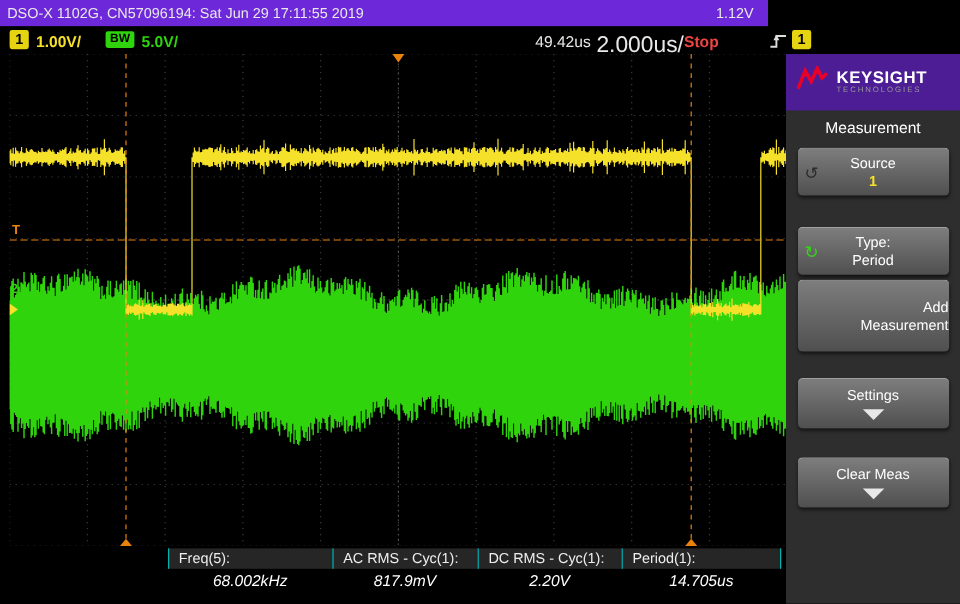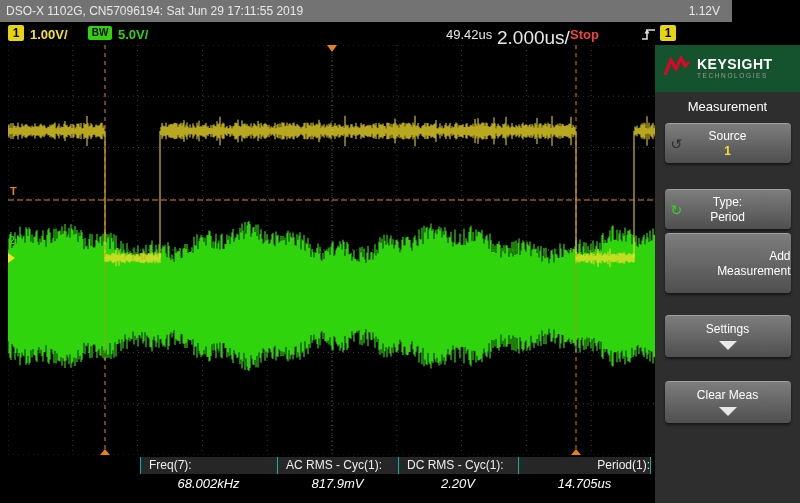--- a/index.html
+++ b/index.html
@@ -1,61 +1,61 @@
 <!DOCTYPE html>
 <html><head>
 <meta charset="utf-8">
 <style>
   html,body{margin:0;padding:0;}
   body{
     width:800px;height:503px;background:#000;position:relative;overflow:hidden;
     font-family:"Liberation Sans",sans-serif;-webkit-font-smoothing:antialiased;
   }
   
-  .titlebar{position:absolute;left:0;top:0;width:732px;height:22px;background:#737373;}
+  .titlebar{position:absolute;left:0;top:0;width:640px;height:22px;background:#6d28d9;}
   .titlebar .model{position:absolute;left:6px;top:4px;color:#e8e8e8;font-size:12px;white-space:nowrap;}
   .titlebar .trig-level{position:absolute;right:12px;top:4px;color:#e8e8e8;font-size:12px;}
   
   .statusbar{position:absolute;left:0;top:22px;width:800px;height:23px;background:#000;}
   .badge{display:inline-block;text-align:center;font-weight:bold;border-radius:2px;}
   .ch1-badge{position:absolute;left:8px;top:3px;width:16px;height:16px;line-height:16px;background:#e6d411;color:#000;font-size:12px;}
   .ch1-scale{position:absolute;left:30px;top:5px;color:#f5e02a;font-size:13px;font-weight:bold;}
   .bw-badge{position:absolute;left:88px;top:4px;width:24px;height:14px;line-height:14px;background:#2fd40c;color:#000;font-size:10px;}
   .ch2-scale{position:absolute;left:118px;top:5px;color:#2fd40c;font-size:13px;font-weight:bold;}
   .delay-readout{position:absolute;left:446px;top:5px;color:#e8e8e8;font-size:13px;}
   .timebase{position:absolute;left:497px;top:5px;color:#e8e8e8;font-size:19px;}
   .run-state{position:absolute;left:570px;top:5px;color:#ef4444;font-size:13px;font-weight:bold;}
   .trig-edge{position:absolute;left:641px;top:3px;}
   .trig-badge{position:absolute;left:660px;top:3px;width:16px;height:16px;line-height:16px;background:#e6d411;color:#000;font-size:12px;}
   
   .plot{position:absolute;left:8px;top:45px;width:648px;height:410px;background:#000;}
   
   .sidebar{position:absolute;left:655px;top:45px;width:145px;height:458px;background:#2e2e2e;}
-  .logo{height:47px;background:#14532d;display:flex;align-items:center;padding-left:9px;gap:7px;box-sizing:border-box;}
+  .logo{height:47px;background:#4c1d95;display:flex;align-items:center;padding-left:9px;gap:7px;box-sizing:border-box;}
   .brand-top{color:#fff;font-weight:bold;font-size:14px;letter-spacing:.5px;line-height:14px;}
   .brand-bottom{color:#9a9a9a;font-size:6.5px;letter-spacing:1.6px;line-height:9px;}
   .menu-title{color:#fff;text-align:center;font-size:13px;padding:7px 0 9px;}
   .skey{
     width:126px;margin:0 auto;border-radius:4px;color:#fff;font-size:12px;
     background:linear-gradient(#7d7d7d,#4f4f4f);border-top:1px solid #a0a0a0;
     box-shadow:0 2px 3px rgba(0,0,0,.55);
     display:flex;flex-direction:column;align-items:center;justify-content:center;
     position:relative;text-align:center;line-height:15px;cursor:pointer;box-sizing:border-box;
   }
   .skey .corner-icon{position:absolute;left:6px;top:50%;transform:translateY(-50%);font-size:14px;line-height:14px;}
   .icon-dark{color:#2c2c2c;}
   .icon-green{color:#35d41a;}
   .skey .val-yellow{color:#f5e02a;font-weight:bold;}
   .skey svg{display:block;margin-top:3px;}
   
   .measbar{position:absolute;left:0;top:455px;width:655px;height:48px;background:#000;}
   .meas-wrap{position:absolute;left:140px;top:2px;display:flex;}
   .m-col{display:flex;flex-direction:column;box-sizing:border-box;}
   .m-label{background:#262626;border-left:1px solid #00b3b3;color:#eee;font-size:12px;height:17px;line-height:17px;padding-left:8px;white-space:nowrap;}
-  .m-col:last-child .m-label{border-right:1px solid #00b3b3;text-align:right;}
+  .m-col:last-child .m-label{border-right:1px solid #00b3b3;}
   .m-value{color:#fff;font-size:13px;text-align:center;padding-top:2px;white-space:nowrap;font-style:italic;}
   .w1{width:137px;}.w2{width:121px;}.w3{width:120px;}.w4{width:133px;}
 </style>
 </head>
 <body>
 
 <div class="titlebar">
   <span class="model">DSO-X 1102G, CN57096194: Sat Jun 29 17:11:55 2019</span>
   <span class="trig-level">1.12V</span>
 </div>
@@ -143,21 +143,21 @@
       <svg width="24" height="11" viewBox="0 0 24 11">
         <polygon points="3,1 21,1 12,10" fill="#e8e8e8"></polygon>
       </svg>
     </span>
   </div>
 </div>
 
 <div class="measbar">
   <div class="meas-wrap">
     <div class="m-col w1">
-      <div class="m-label">Freq(7):</div>
+      <div class="m-label">Freq(5):</div>
       <div class="m-value">68.002kHz</div>
     </div>
     <div class="m-col w2">
       <div class="m-label">AC RMS - Cyc(1):</div>
       <div class="m-value">817.9mV</div>
     </div>
     <div class="m-col w3">
       <div class="m-label">DC RMS - Cyc(1):</div>
       <div class="m-value">2.20V</div>
     </div>

